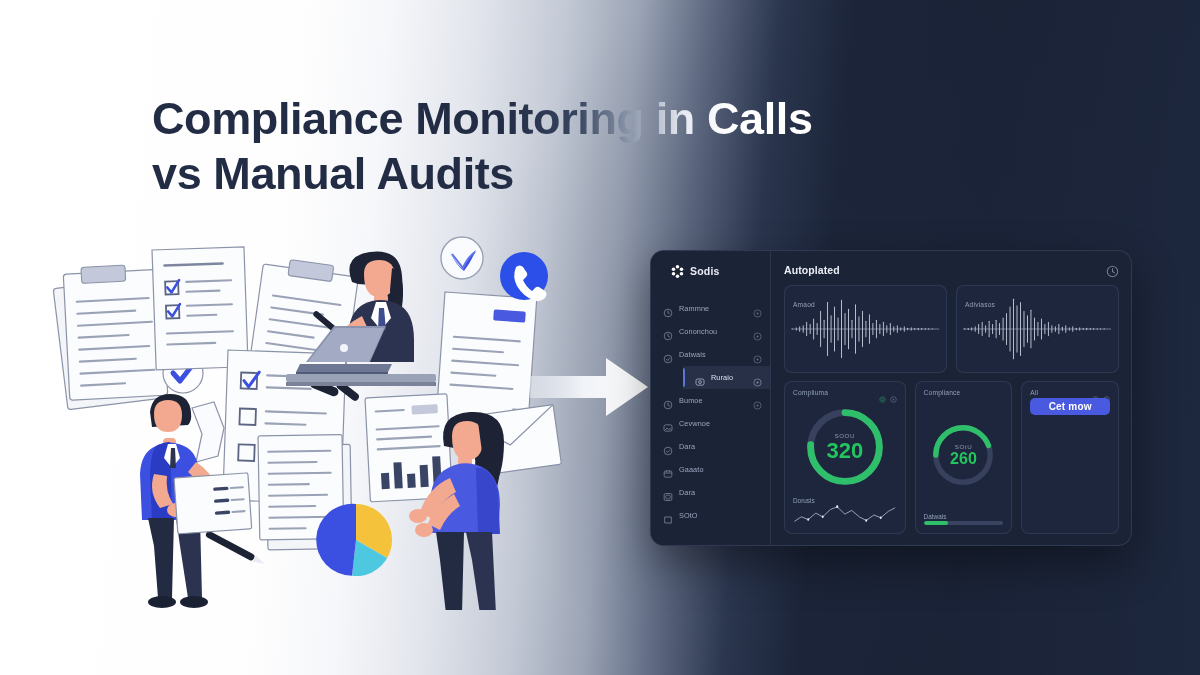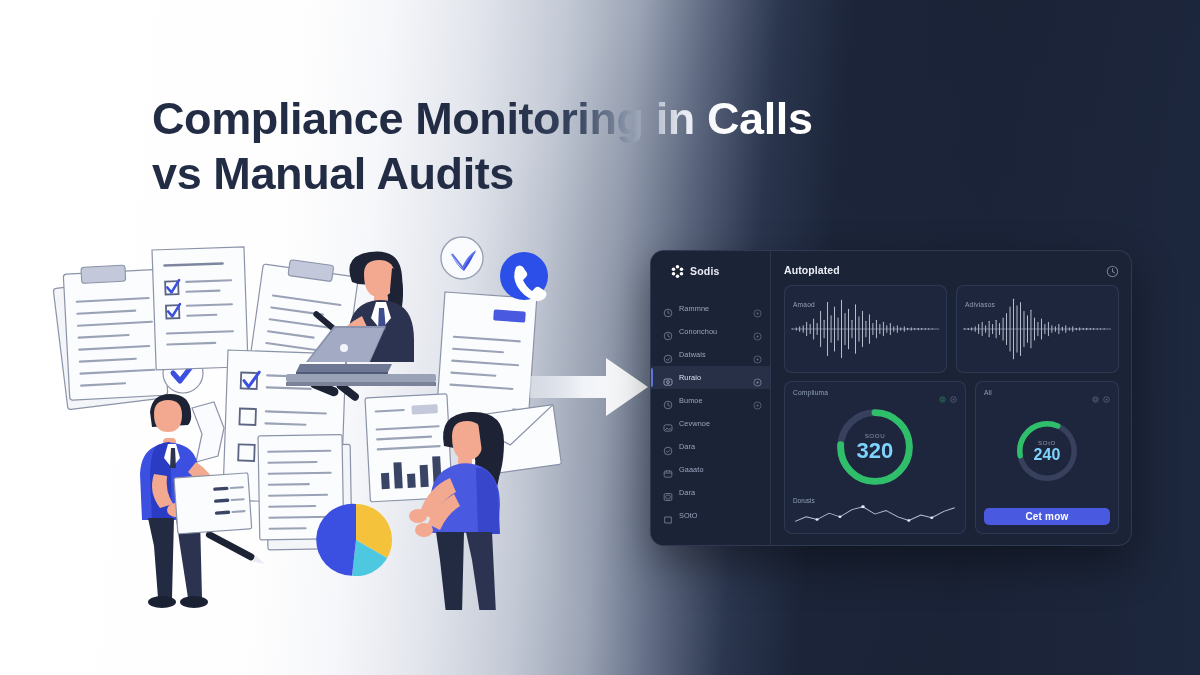--- a/index.html
+++ b/index.html
@@ -75,21 +75,21 @@
     font-size:10.5px; font-weight:700; color:#e8edf6;
     letter-spacing:.2px;
     filter:blur(.32px);
   }
   .nav { display:flex; flex-direction:column; }
   .nav-item {
     display:flex; align-items:center; gap:6px;
     height:23px; padding:0 8px 0 12px;
     position:relative;
   }
-  .nav-item.active { background:rgba(130,152,196,.12); }
+  .nav-item.active { background:rgba(130,152,196,.12);margin-left:32px; }
   .nav-item.active::before {
     content:""; position:absolute; left:0; top:2px; bottom:2px; width:2px;
     background:#5b76d8; border-radius:0 2px 2px 0;
   }
   .nav-ico { width:10px; height:10px; flex:0 0 10px; opacity:.72; }
   .nav-label {
     font-size:7.3px; color:#9aa6bd; white-space:nowrap;
     filter:blur(.45px); letter-spacing:.1px; flex:1;
   }
   .nav-item.active .nav-label { color:#d9e1ef; }
@@ -118,21 +118,21 @@
   .g-head { display:flex; align-items:flex-start; justify-content:space-between; }
   .g-icons { display:flex; gap:4px; }
   .g-ic { width:7px; height:7px; opacity:.55; }
   .gauge-wrap { flex:1; display:flex; align-items:center; justify-content:center; position:relative; }
   .gauge-wrap svg { display:block; }
   .g-center {
     position:absolute; left:0; right:0; top:50%; transform:translateY(-50%);
     text-align:center; pointer-events:none;
   }
   .g-sub { font-size:6.2px; color:#8d9ab3; filter:blur(.5px); letter-spacing:.6px; margin-bottom:1px; }
-  .g-val { font-weight:700; color:#7dd3fc; line-height:1; filter:blur(.12px); }
+  .g-val { font-weight:700; color:#22c55e; line-height:1; filter:blur(.12px); }
   .g-big .g-val { font-size:22px; }
   .g-mid .g-val { font-size:16px; }
   .g-sm  .g-val { font-size:16px; }
 
   .spark-lbl { font-size:6.4px; color:#93a0b8; filter:blur(.45px); margin-bottom:1px; }
   .spark { width:100%; height:20px; display:block; }
 
   .bar-track {
     width:100%; height:4px; border-radius:3px; background:rgba(140,160,200,.26);
     overflow:hidden;
@@ -697,43 +697,54 @@
               <circle cx="22" cy="16" r="1.4"></circle>
                 <circle cx="43" cy="13" r="1.4"></circle>
               <circle cx="64" cy="2" r="1.6"></circle>
                 <circle cx="106" cy="17" r="1.4"></circle>
               <circle cx="127" cy="14" r="1.4"></circle>
             </g>
           </svg>
         </div>
       </div>
 
+      <div class="card g-card g-mid">
+        <div class="g-head">
+          <span class="card-lbl">Compliance</span>
+        </div>
+        <div class="gauge-wrap">
+          <svg viewBox="0 0 100 100" width="68" height="68">
+            <circle cx="50" cy="50" r="40" fill="none" stroke="#37415e" stroke-width="8"></circle>
+            <circle cx="50" cy="50" r="40" fill="none" stroke="#2fbf6b" stroke-width="8" stroke-linecap="round" stroke-dasharray="111 251" transform="rotate(-180 50 50)"></circle>
+          </svg>
+          <div class="g-center">
+            <div class="g-sub">SOtU</div>
+            <div class="g-val">260</div>
+          </div>
+        </div>
+        <div>
+          <div class="spark-lbl">Datwais</div>
+          <div class="bar-track">
+            <div class="bar-fill" id="bar1" style="width: 30%;"></div>
+          </div>
+        </div>
+      </div>
 
       <div class="card g-card g-sm">
         <div class="g-head">
           <span class="card-lbl">All</span>
           <span class="g-icons">
             <span class="g-ic"><svg viewBox="0 0 8 8" width="7" height="7">
                   <circle cx="4" cy="4" r="1.6" fill="none" stroke="#8d9ab3" stroke-width="1"></circle>
                   <circle cx="4" cy="4" r="3.2" fill="none" stroke="#8d9ab3" stroke-width=".8"></circle>
                 </svg></span>
             <span class="g-ic"><svg viewBox="0 0 8 8" width="7" height="7">
                   <circle cx="4" cy="4" r="3.2" fill="none" stroke="#8d9ab3" stroke-width=".9"></circle>
                   <circle cx="4" cy="4" r="1" fill="#8d9ab3"></circle>
                 </svg></span>
           </span>
         </div>
-        <div class="gauge-wrap">
-          <svg viewBox="0 0 100 100" width="68" height="68">
-            <circle cx="50" cy="50" r="40" fill="none" stroke="#37415e" stroke-width="8"></circle>
-            <circle cx="50" cy="50" r="40" fill="none" stroke="#2fbf6b" stroke-width="8" stroke-linecap="round" stroke-dasharray="86 251" transform="rotate(-190 50 50)"></circle>
-          </svg>
-          <div class="g-center">
-            <div class="g-sub">SOtO</div>
-            <div class="g-val">240</div>
-          </div>
-        </div>
         <button class="cta">Cet mow</button>
       </div>
 
     </div>
   </section>
 </div>
 
 </body></html>

